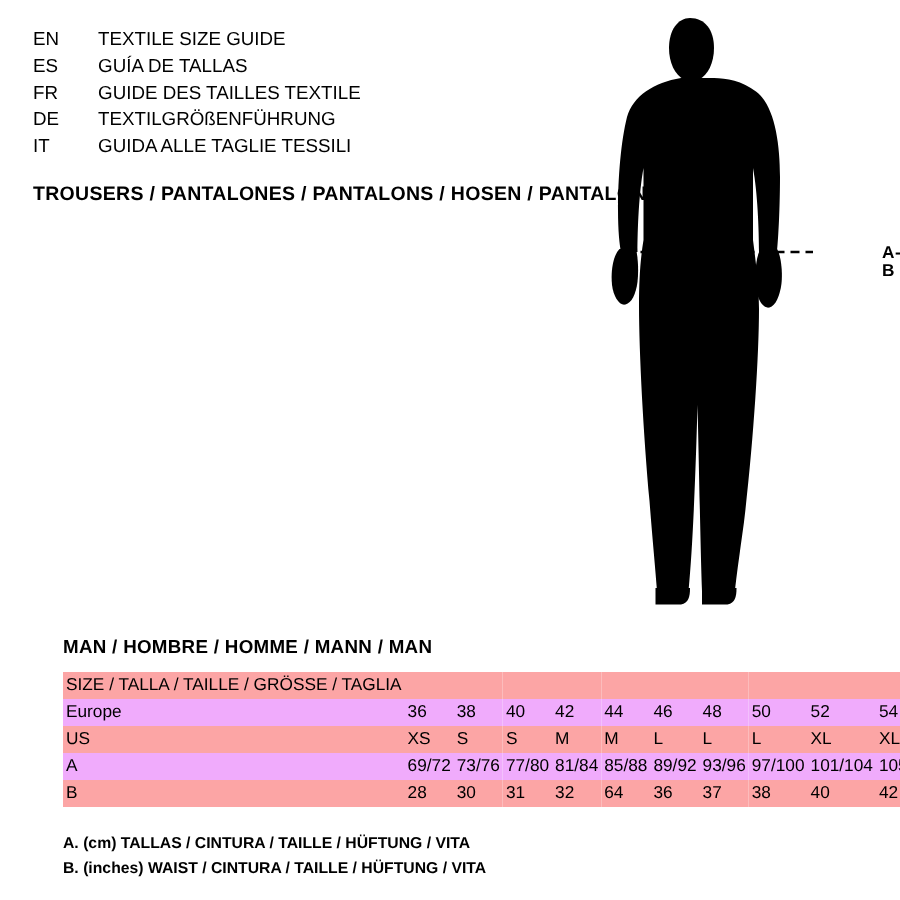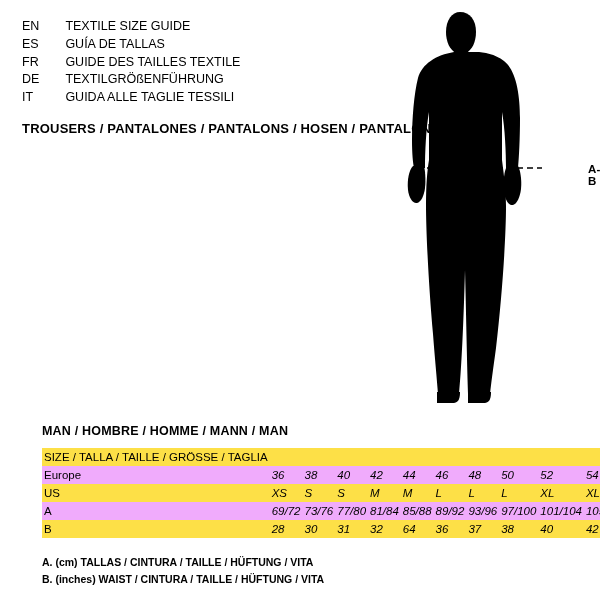--- a/index.html
+++ b/index.html
@@ -87,34 +87,33 @@
   table.size-table {
     border-collapse: collapse;
     width: 100%;
     font-size: 11.5px;
   }
   table.size-table td {
     padding: 3px 2px 3px 2px;
     white-space: nowrap;
   }
   table.size-table tr.shaded td {
-    background: #fde047;
+    background: #fca5a5;
   }
   table.size-table tr.white td {
     background: #f0abfc;
   }
   td.rowlabel {
     width: 92px;
     text-align: left;
     padding-left: 2px;
   }
   td.val {
     text-align: left;
     width: 52px;
-    font-style: italic;
   }
 
   .footnotes {
     margin-top: 16px;
     font-size: 10.5px;
     line-height: 1.65;
     font-weight: bold;
   }
 </style>
 </head>

